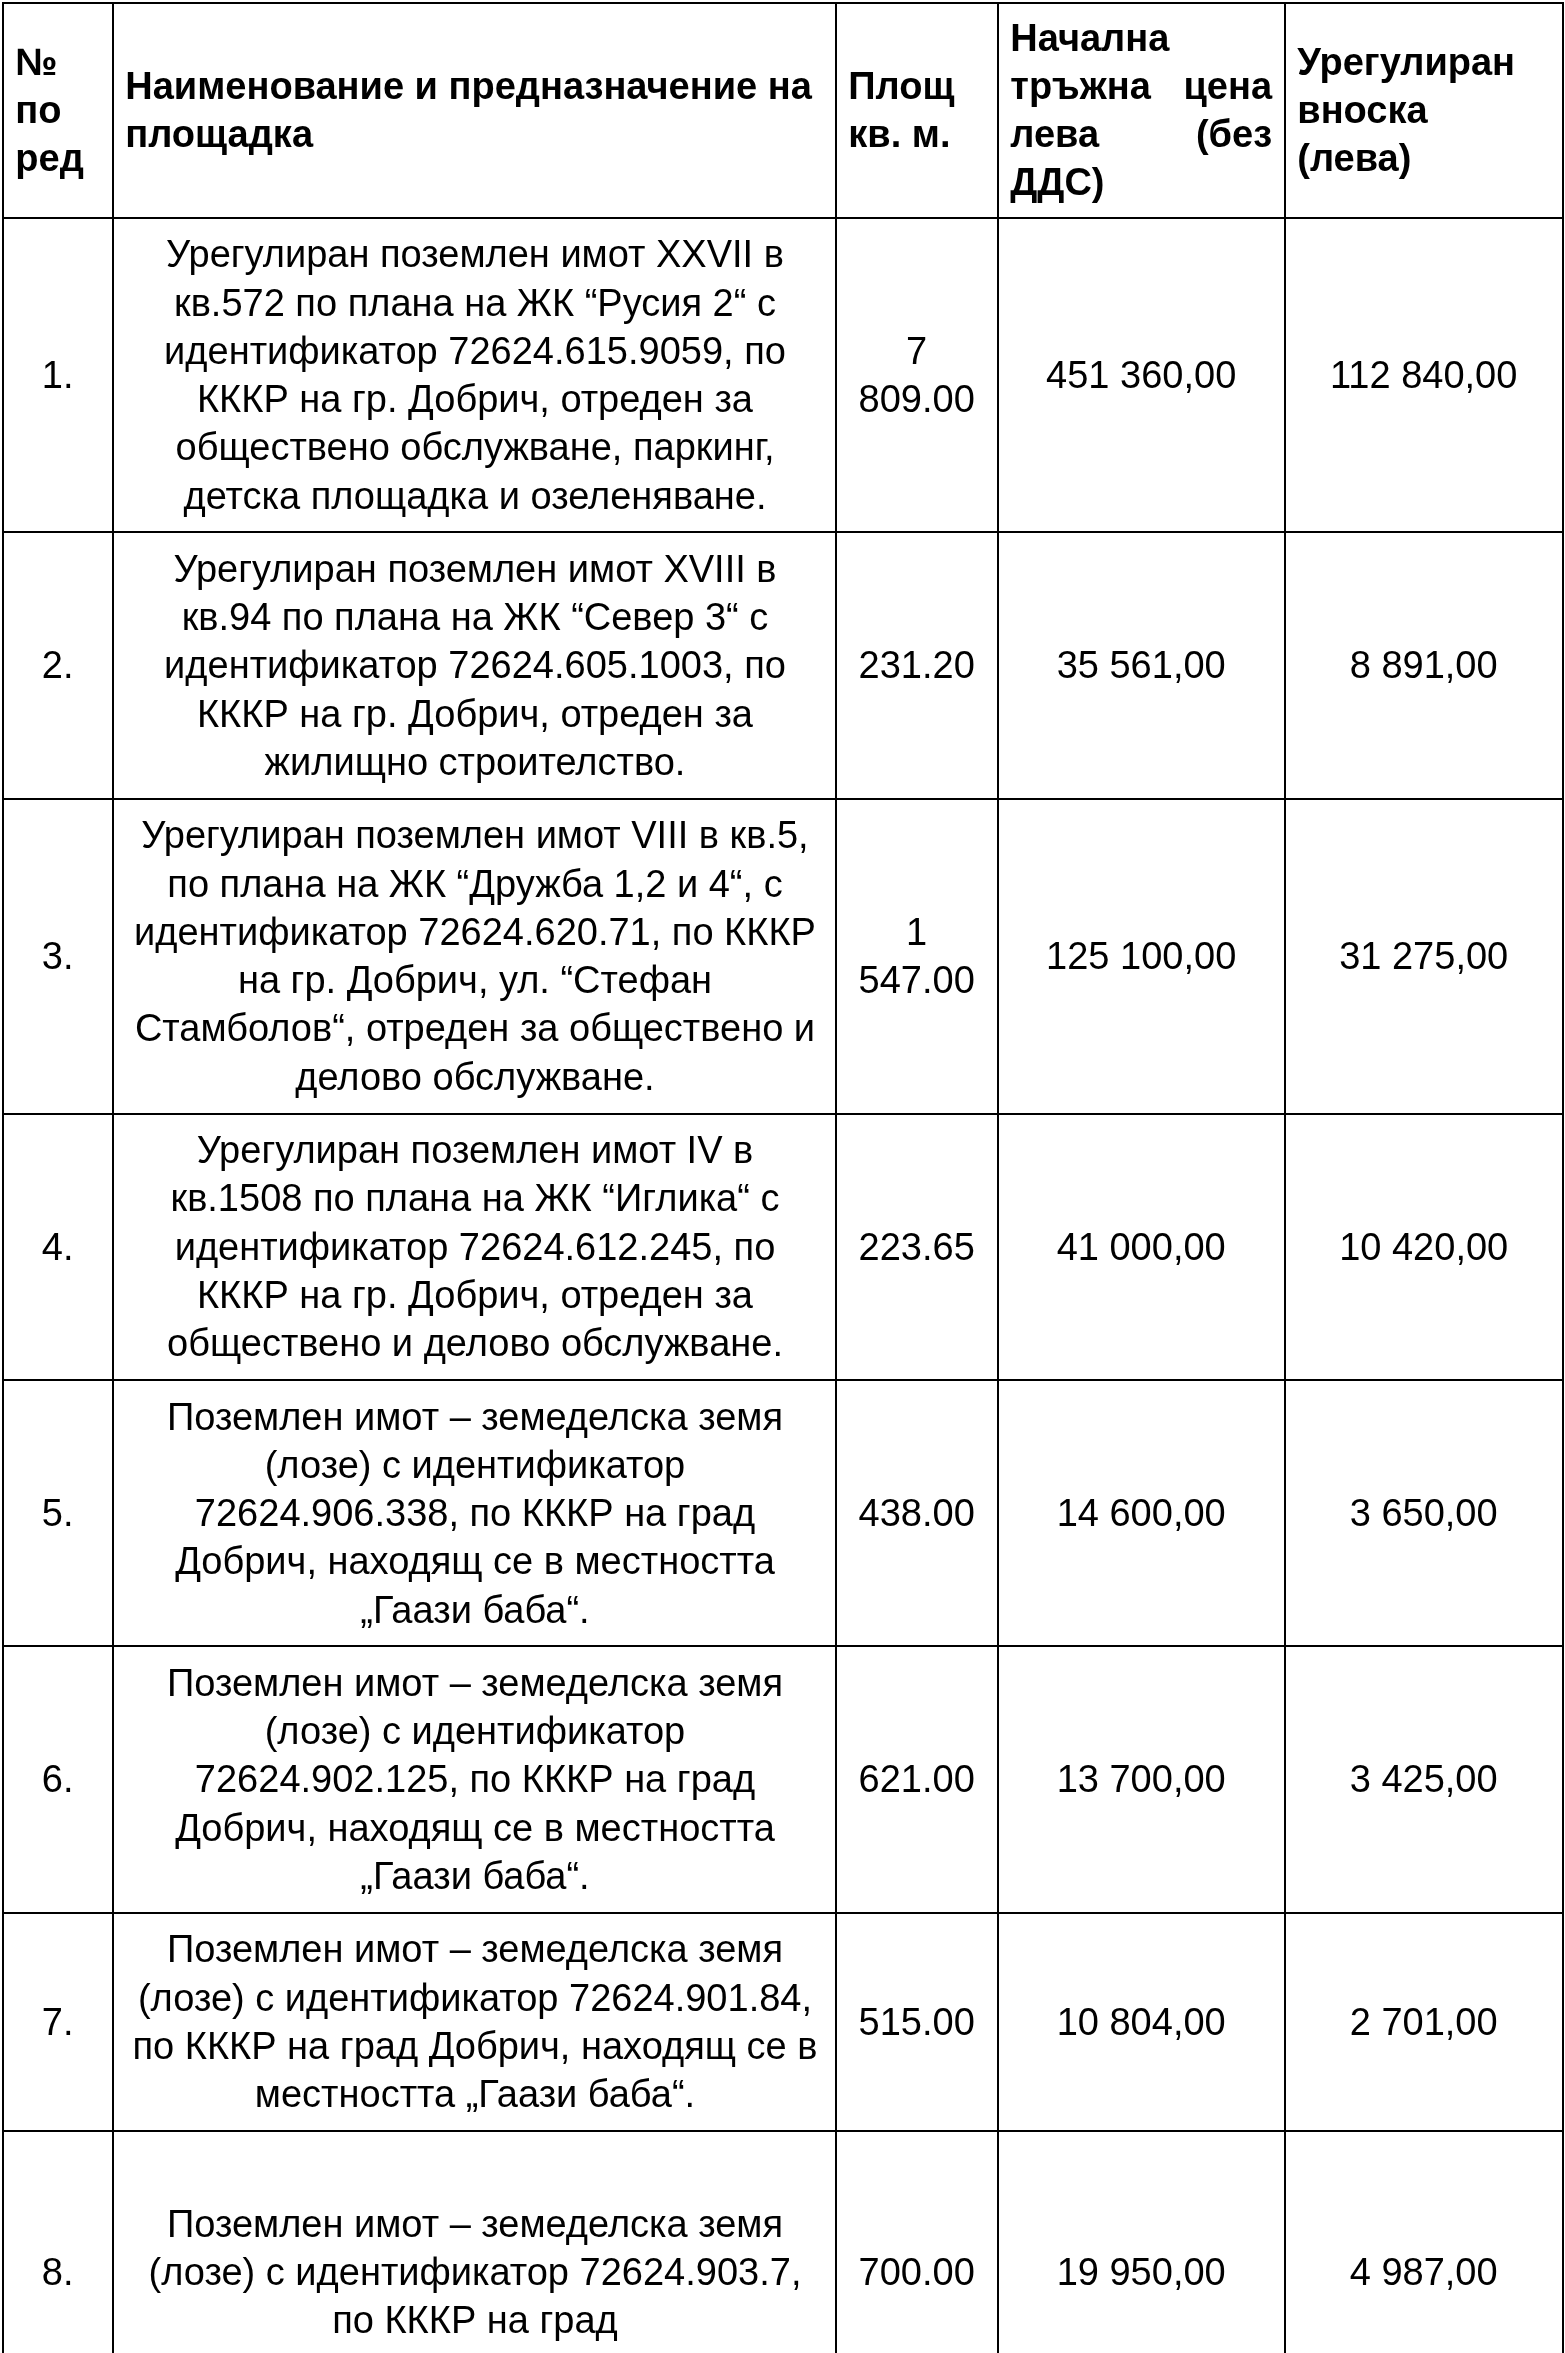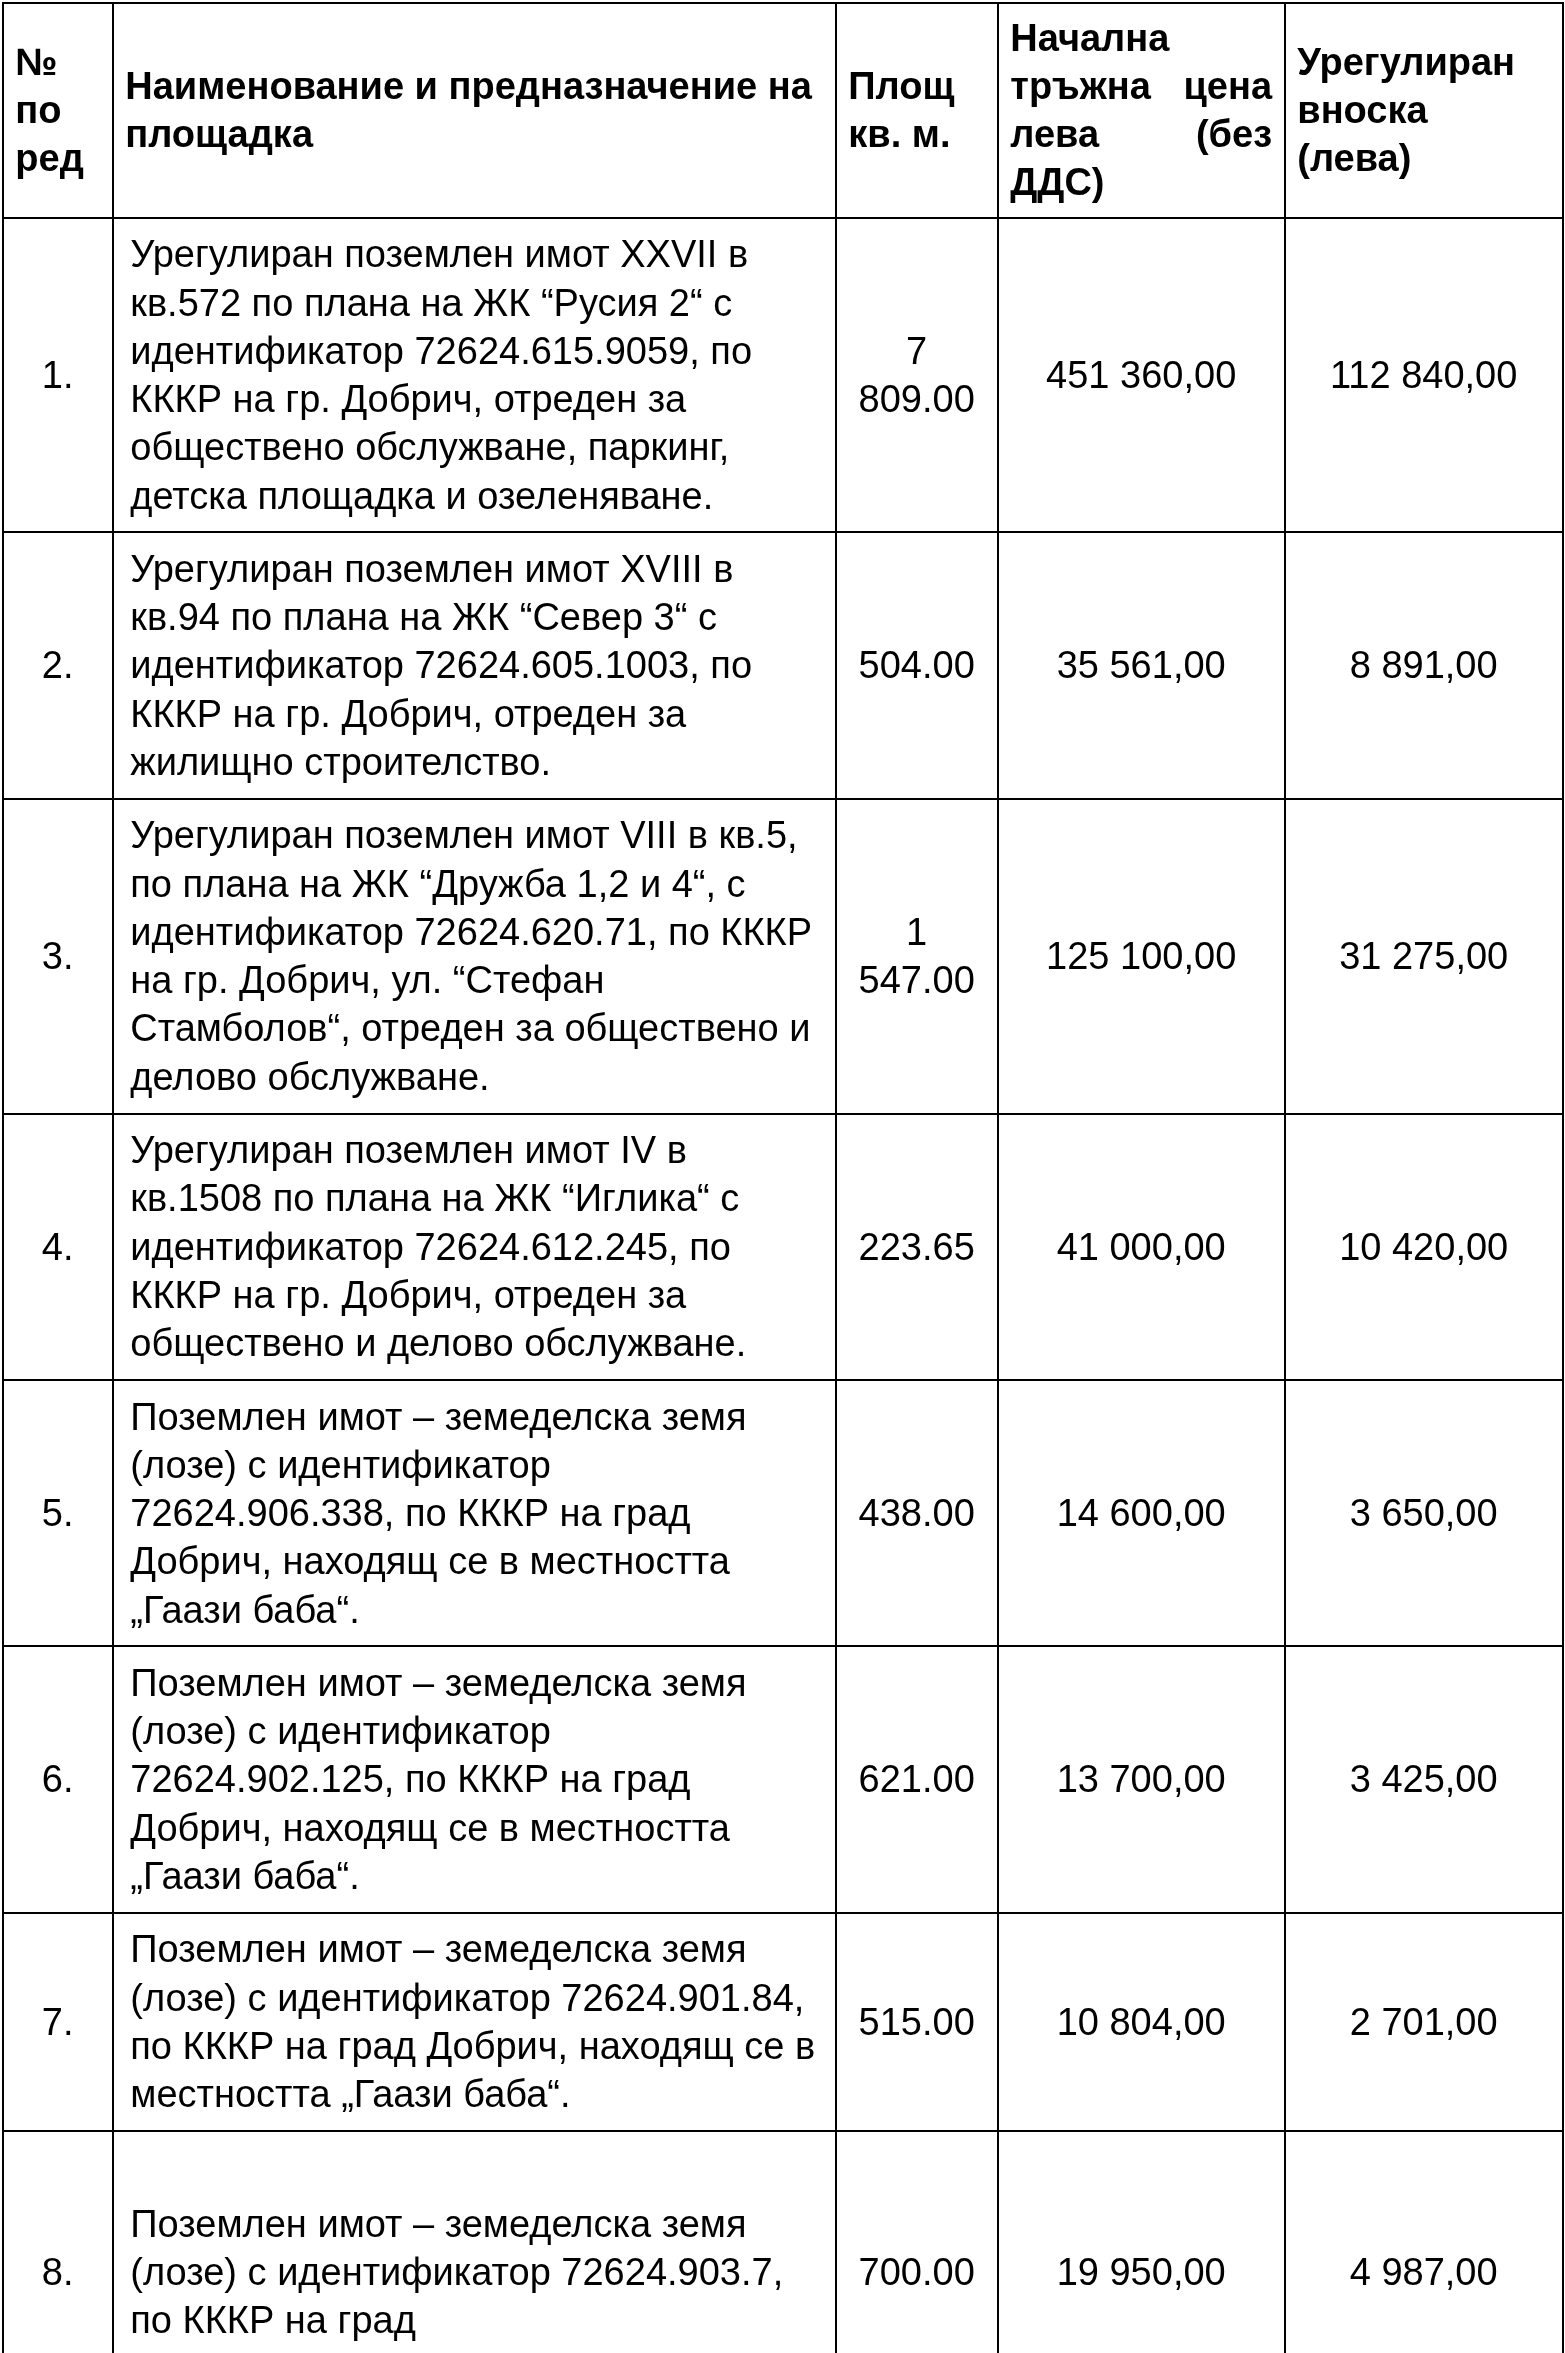--- a/index.html
+++ b/index.html
@@ -32,21 +32,21 @@
     word-wrap: break-word;
   }
   th {
     font-weight: bold;
     text-align: left;
     padding: 10px 11.6px;
   }
   th.h-price { text-align: justify; }
   td { padding: 11.6px 10px; }
   td.cell-num     { text-align: center; }
-  td.cell-name    { text-align: left; padding-left: 16.6px; padding-right: 15px; }
+  td.cell-name    { text-align: center; padding-left: 16.6px; padding-right: 15px; }
   td.cell-area,
   td.cell-price,
   td.cell-deposit { text-align: center; }
 
   tbody tr:last-child td { height: 257px; }
 </style>
 </head>
 <body>
 
 <table>
@@ -70,21 +70,21 @@
     <tr>
       <td class="cell-num">1.</td>
       <td class="cell-name">Урегулиран поземлен имот XXVII в кв.572 по плана на ЖК “Русия 2“ с идентификатор 72624.615.9059, по КККР на гр. Добрич, отреден за обществено обслужване, паркинг, детска площадка и озеленяване.</td>
       <td class="cell-area">7 809.00</td>
       <td class="cell-price">451 360,00</td>
       <td class="cell-deposit">112 840,00</td>
     </tr>
     <tr>
       <td class="cell-num">2.</td>
       <td class="cell-name">Урегулиран поземлен имот XVIII в кв.94 по плана на ЖК “Север 3“ с идентификатор 72624.605.1003, по КККР на гр. Добрич, отреден за жилищно строителство.</td>
-      <td class="cell-area">504.00</td>
+      <td class="cell-area">231.20</td>
       <td class="cell-price">35 561,00</td>
       <td class="cell-deposit">8 891,00</td>
     </tr>
     <tr>
       <td class="cell-num">3.</td>
       <td class="cell-name">Урегулиран поземлен имот VIII в кв.5, по плана на ЖК “Дружба 1,2 и 4“, с идентификатор 72624.620.71, по КККР на гр. Добрич, ул. “Стефан Стамболов“, отреден за обществено и делово обслужване.</td>
       <td class="cell-area">1 547.00</td>
       <td class="cell-price">125 100,00</td>
       <td class="cell-deposit">31 275,00</td>
     </tr>

